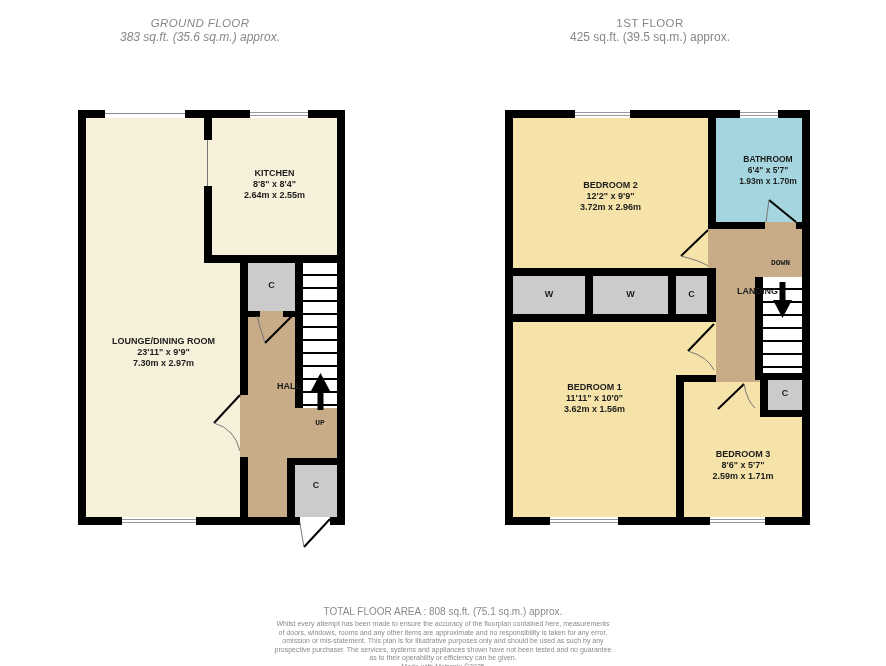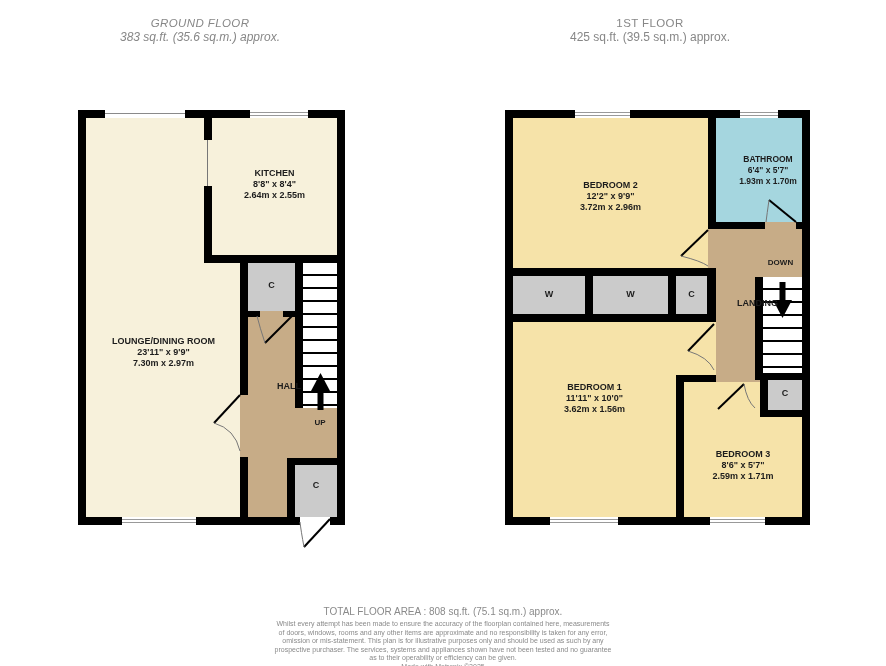--- a/index.html
+++ b/index.html
@@ -16,21 +16,21 @@
     background-image:repeating-linear-gradient(to bottom,transparent 0 11px,#000 11px 13px);}
   .window{position:absolute;height:8px;background-color:#fff;
     background-image:linear-gradient(to bottom,transparent 0 2px,#999 2px 3px,transparent 3px 5px,#999 5px 6px,transparent 6px 8px);}
   .opening-h{position:absolute;height:8px;background-color:#fff;
     background-image:linear-gradient(to bottom,transparent 0 3px,#8a8a8a 3px 4px,transparent 4px 8px);}
   .opening-plain{position:absolute;height:8px;background:#fff;}
   .opening-v{position:absolute;width:8px;background-color:#F7F1DB;
     background-image:linear-gradient(to right,transparent 0 3px,#777 3px 4px,transparent 4px 8px);}
   .lbl{position:absolute;font-weight:bold;font-size:9px;line-height:11px;color:#1c1c1c;text-align:center;white-space:nowrap;}
   .lbl div{white-space:nowrap;}
-  .sm{font-size:8px;line-height:9px;}
+  .sm{font-size:8px;line-height:9px;font-family:Liberation Mono, monospace;}
   svg.overlay{position:absolute;left:0;top:0;overflow:visible;pointer-events:none;}
   .hdr{position:absolute;text-align:center;color:#878787;}
   .hdr .t{font-size:11.5px;letter-spacing:.4px;}
   .hdr .a{font-size:12px;margin-top:1px;}
   .foot{position:absolute;left:0;width:886px;text-align:center;color:#8a8a8a;}
   .foot .total{font-size:10px;margin-bottom:3px;}
   .foot .line{font-size:7px;line-height:8.6px;}
 </style>
 </head>
 <body>
@@ -153,21 +153,21 @@
     <div>BEDROOM 2</div>
     <div>12'2" x 9'9"</div>
     <div>3.72m x 2.96m</div>
   </div>
   <div class="lbl" style="left:211px;top:44px;width:104px;font-size:8.5px;">
     <div>BATHROOM</div>
     <div>6'4" x 5'7"</div>
     <div>1.93m x 1.70m</div>
   </div>
   <div class="lbl sm" style="left:248px;top:148px;width:55px;">DOWN</div>
-  <div class="lbl" style="left:215px;top:188px;width:75px;">LANDING</div>
+  <div class="lbl" style="left:215px;top:176px;width:75px;">LANDING</div>
   <div class="lbl" style="left:8px;top:179px;width:72px;">W</div>
   <div class="lbl" style="left:88px;top:179px;width:75px;">W</div>
   <div class="lbl" style="left:171px;top:179px;width:31px;">C</div>
   <div class="lbl" style="left:8px;top:272px;width:163px;">
     <div>BEDROOM 1</div>
     <div>11'11" x 10'0"</div>
     <div>3.62m x 1.56m</div>
   </div>
   <div class="lbl" style="left:263px;top:278px;width:34px;">C</div>
   <div class="lbl" style="left:179px;top:339px;width:118px;">

